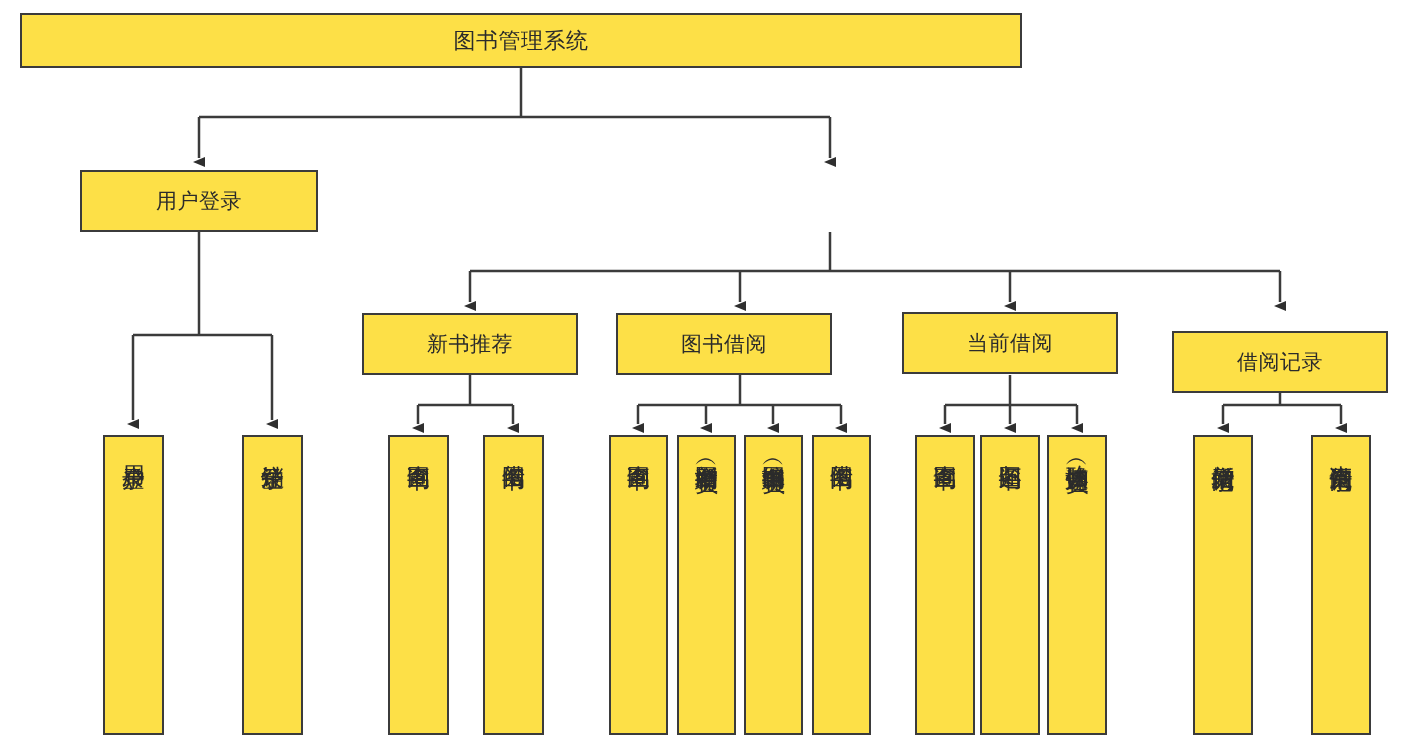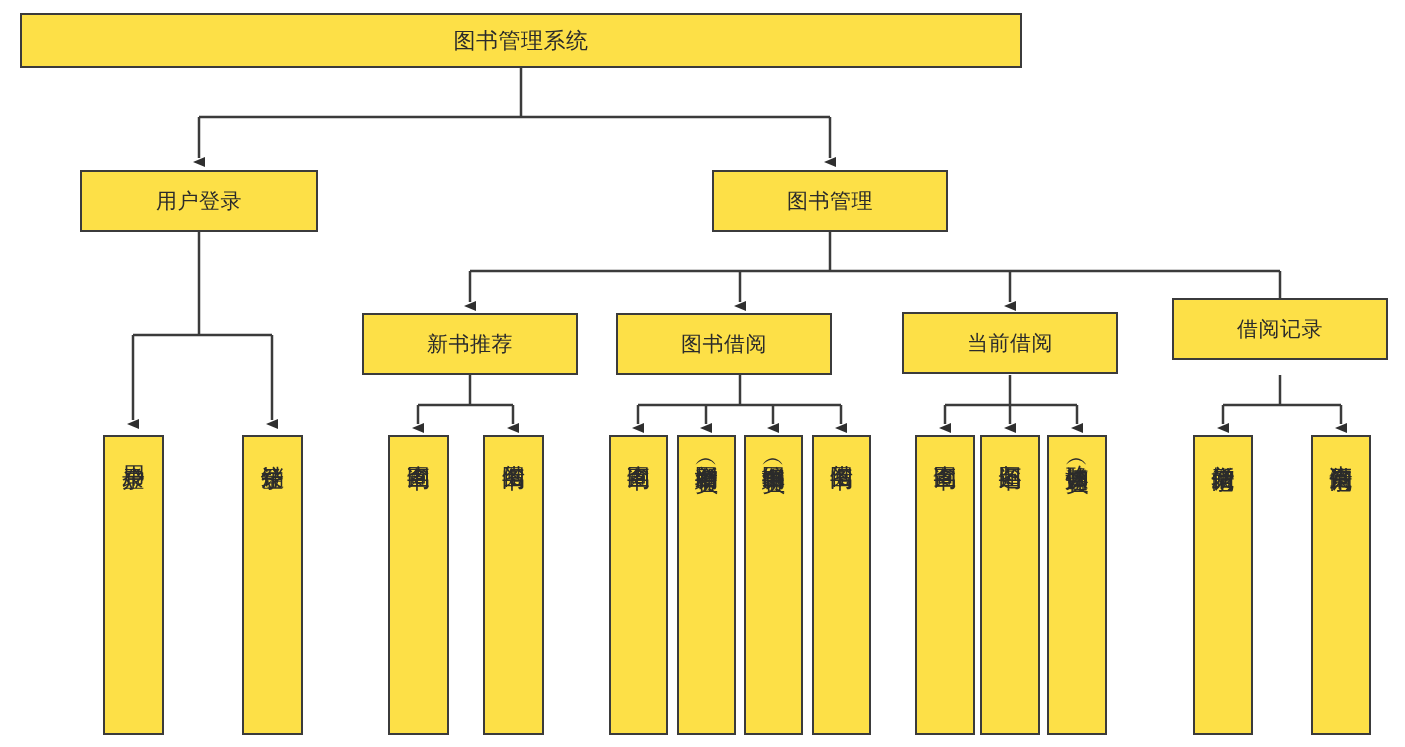--- a/index.html
+++ b/index.html
@@ -127,37 +127,34 @@
   </svg>
 
   <div class="node root horiz" style="left:20px; top:13px; width:1002px; height:55px;">
     <span class="label">图书管理系统</span>
   </div>
 
   <div class="node horiz" style="left:80px; top:170px; width:238px; height:62px;">
     <span class="label">用户登录</span>
   </div>
 
-  <div class="node horiz" style="left:712px; top:170px; width:236px; height:62px;">
-    <span class="label">图书管理</span>
-  </div>
 
   <div class="node horiz" style="left:362px; top:313px; width:216px; height:62px;">
     <span class="label">新书推荐</span>
   </div>
 
   <div class="node horiz" style="left:616px; top:313px; width:216px; height:62px;">
     <span class="label">图书借阅</span>
   </div>
 
   <div class="node horiz" style="left:902px; top:312px; width:216px; height:62px;">
     <span class="label">当前借阅</span>
   </div>
 
-  <div class="node horiz" style="left:1172px; top:298px; width:216px; height:62px;">
+  <div class="node horiz" style="left:1172px; top:331px; width:216px; height:62px;">
     <span class="label">借阅记录</span>
   </div>
 
   <div class="node vert" style="left:103px; top:435px; width:61px; height:300px;">
     <span class="label">用户登录</span>
   </div>
 
   <div class="node vert" style="left:242px; top:435px; width:61px; height:300px;">
     <span class="label">注销登录</span>
   </div>

